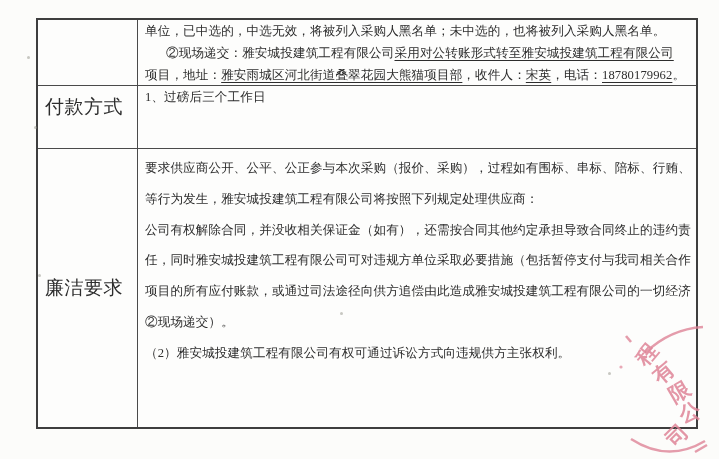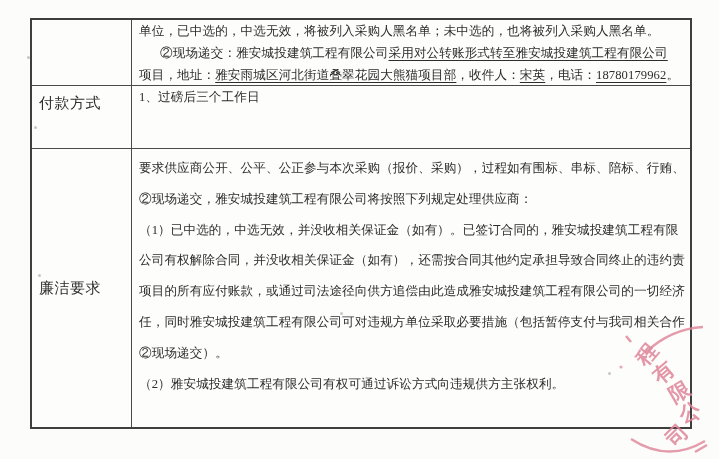--- a/index.html
+++ b/index.html
@@ -3,29 +3,29 @@
 <meta charset="utf-8">
 <style>
   html,body{margin:0;padding:0;}
   body{
     width:719px;height:459px;position:relative;overflow:hidden;
     background:#fcfcfa;
     font-family:"Liberation Serif","DejaVu Serif",serif;
     color:#2d2d2d;
   }
   .doc-table{
-    position:absolute;left:30px;top:18px;width:658px;
+    position:absolute;left:36px;top:18px;width:658px;
     border:2px solid #3e3e3e;
     background:#fdfdfc;
   }
   .row{display:flex;}
   .row + .row{border-top:1px solid #4a4a4a;}
   .cell-label{
     width:100px;flex:none;border-right:1px solid #4a4a4a;
-    font-size:15px;letter-spacing:0.5px;
+    font-size:19px;letter-spacing:0.5px;
     padding:8px 2px 0 7px;box-sizing:border-box;
   }
   .cell-label.v-center{display:flex;align-items:center;padding-top:0;}
   .cell-content{flex:1;padding:1px 6px 0 7px;overflow:hidden;}
   .line{font-size:12.6px;line-height:21.8px;white-space:nowrap;letter-spacing:0.1px;}
   .row-continuation .cell-content{height:64px;}
   .row-payment .cell-content{height:61px;}
   .row-integrity .cell-content{height:274px;padding-top:4px;}
   .row-integrity .line{line-height:30.8px;}
   .u{text-decoration:underline;text-underline-offset:3px;text-decoration-thickness:1px;}
@@ -50,25 +50,24 @@
     <div class="cell-label">付款方式</div>
     <div class="cell-content">
         <div class="line"><span>1、过磅后三个工作日</span></div>
       </div>
   </div>
 
   <div class="row row-integrity">
     <div class="cell-label v-center">廉洁要求</div>
     <div class="cell-content">
         <div class="line"><span>要求供应商公开、公平、公正参与本次采购（报价、采购），过程如有围标、串标、陪标、行贿、</span></div>
-        <div class="line"><span>②现场递交，雅安城投建筑工程有限公司将按照下列规定处理供应商：</span></div>
-        <div class="line"><span>（1）已中选的，中选无效，并没收相关保证金（如有）。已签订合同的，雅安城投建筑工程有限</span></div>
+        <div class="line"><span>等行为发生，雅安城投建筑工程有限公司将按照下列规定处理供应商：</span></div>
         <div class="line"><span>公司有权解除合同，并没收相关保证金（如有），还需按合同其他约定承担导致合同终止的违约责</span></div>
+        <div class="line"><span>任，同时雅安城投建筑工程有限公司可对违规方单位采取必要措施（包括暂停支付与我司相关合作</span></div>
         <div class="line"><span>项目的所有应付账款，或通过司法途径向供方追偿由此造成雅安城投建筑工程有限公司的一切经济</span></div>
-        <div class="line"><span>任，同时雅安城投建筑工程有限公司可对违规方单位采取必要措施（包括暂停支付与我司相关合作</span></div>
         <div class="line"><span>②现场递交）。</span></div>
         <div class="line"><span>（2）雅安城投建筑工程有限公司有权可通过诉讼方式向违规供方主张权利。</span></div>
       </div>
   </div>
 
 </div>
 
 <svg class="stamp-svg" width="119" height="159" viewBox="0 0 119 159">
   <g fill="none" stroke="#df8598" stroke-width="2.6" opacity="0.8">
     <path d="M 45,53 Q 70,29 103,27"></path>

